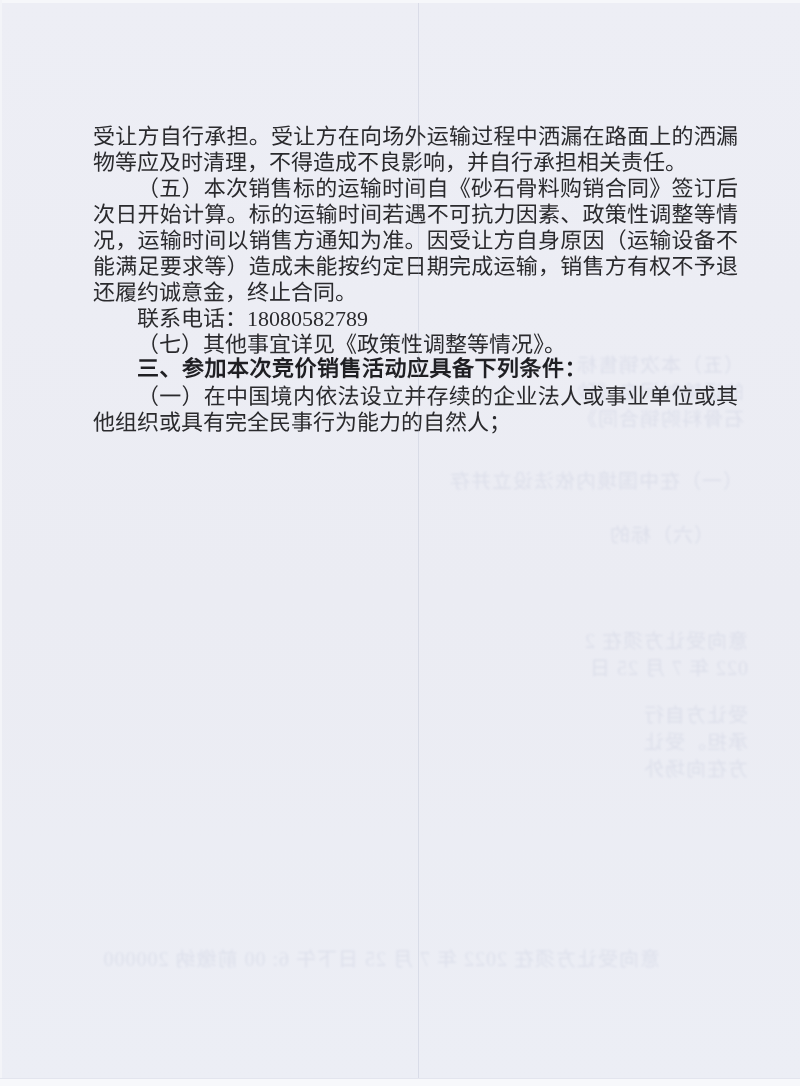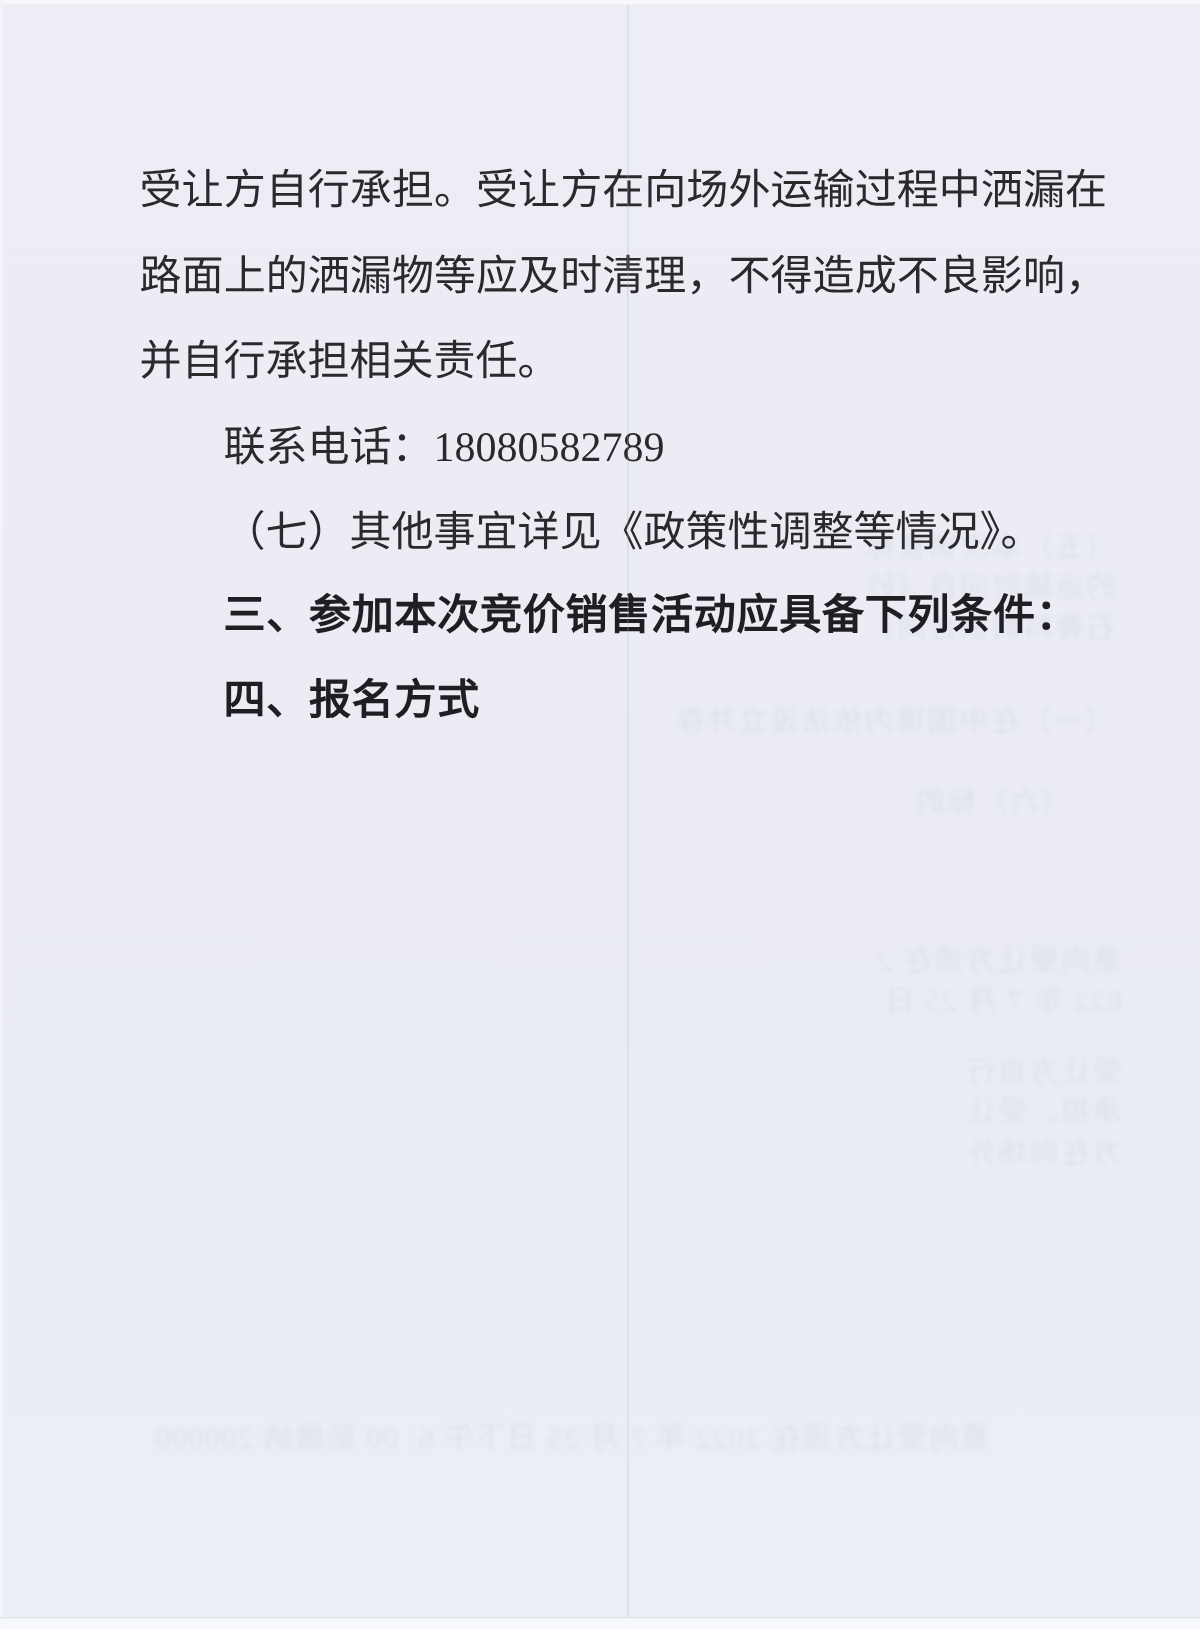--- a/index.html
+++ b/index.html
@@ -44,26 +44,26 @@
     filter: blur(1.3px);
     font-size: 20px;
     line-height: 27px;
     letter-spacing: 1px;
     pointer-events: none;
     word-break: break-all;
   }
   
   .doc-body {
     position: absolute;
-    top: 99px;
+    top: 124px;
     left: 93px;
     width: 645px;
     color: #2a2a2d;
-    font-size: 28px;
-    line-height: 57px;
+    font-size: 22px;
+    line-height: 26px;
     text-align: justify;
     word-break: break-all;
   }
   .para {
     margin: 0;
     padding: 0;
   }
   .para.indent {
     text-indent: 2em;
   }
@@ -81,24 +81,25 @@
 
   <div class="bleed" style="top:352px; left:572px; width:172px; height:80px;">（五）本次销售标的运输时间自《砂石骨料购销合同》签订后次日开始计算。标的运输时间若遇不可抗力因素、政策性调整等情况，运输时间以销售方通知为准。因受让方自身原因（运输设备不能满足要求等）造成未能按约定日期完成运输，销售方有权不予退还履约诚意金，终止合同。</div>
   <div class="bleed" style="top:468px; left:445px; width:298px; height:30px;">（一）在中国境内依法设立并存续的企业法人或事业单位或其他组织或具有完全民事行为能力的自然人；</div>
   <div class="bleed" style="top:522px; left:598px; width:116px; height:30px;">（六）标的现场查看联系人：张翔</div>
   <div class="bleed" style="top:628px; left:580px; width:168px; height:56px;">意向受让方须在 2022 年 7 月 25 日下午 6: 00 前缴纳 200000 元（大写：贰拾万元整人民币）作为竞价保证金，成交后的自动转为履约诚意金。未成交的竞价保证金在竞价结束后 10 个工作日内无息退还。竞价保证金缴纳账户信息：</div>
   <div class="bleed" style="top:702px; left:640px; width:108px; height:82px;">受让方自行承担。受让方在向场外运输过程中洒漏在路面上的洒漏物等应及时清理，不得造成不良影响，并自行承担相关责任。</div>
   <div class="bleed" style="top:946px; left:95px; width:565px; height:24px;">意向受让方须在 2022 年 7 月 25 日下午 6: 00 前缴纳 200000 元（大写：贰拾万元整人民币）作为竞价保证金，成交后的自动转为履约诚意金。未成交的竞价保证金在竞价结束后 10 个工作日内无息退还。竞价保证金缴纳账户信息：</div>
 
   <div class="doc-body">
       <p class="para body">受让方自行承担。受让方在向场外运输过程中洒漏在路面上的洒漏物等应及时清理，不得造成不良影响，并自行承担相关责任。</p>
+      <p class="para body indent">（五）本次销售标的运输时间自《砂石骨料购销合同》签订后次日开始计算。标的运输时间若遇不可抗力因素、政策性调整等情况，运输时间以销售方通知为准。因受让方自身原因（运输设备不能满足要求等）造成未能按约定日期完成运输，销售方有权不予退还履约诚意金，终止合同。</p>
       <p class="para body indent">联系电话：18080582789</p>
       <p class="para body indent">（七）其他事宜详见《政策性调整等情况》。</p>
       <p class="para heading indent">三、参加本次竞价销售活动应具备下列条件：</p>
-      <p class="para heading indent">四、报名方式</p>
+      <p class="para body indent">（一）在中国境内依法设立并存续的企业法人或事业单位或其他组织或具有完全民事行为能力的自然人；</p>
     </div>
 
   <div class="fold-line"></div>
   <div class="edge-top"></div>
   <div class="edge-left"></div>
   <div class="edge-bottom"></div>
 
 </div>
 
 </body></html>

